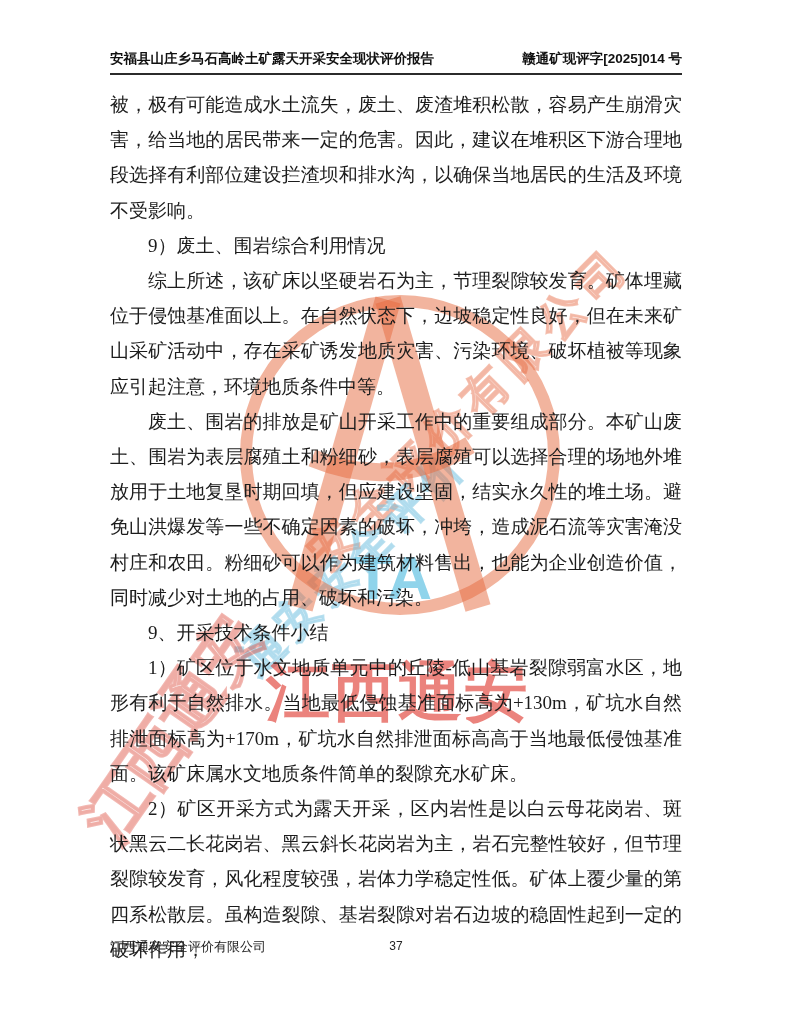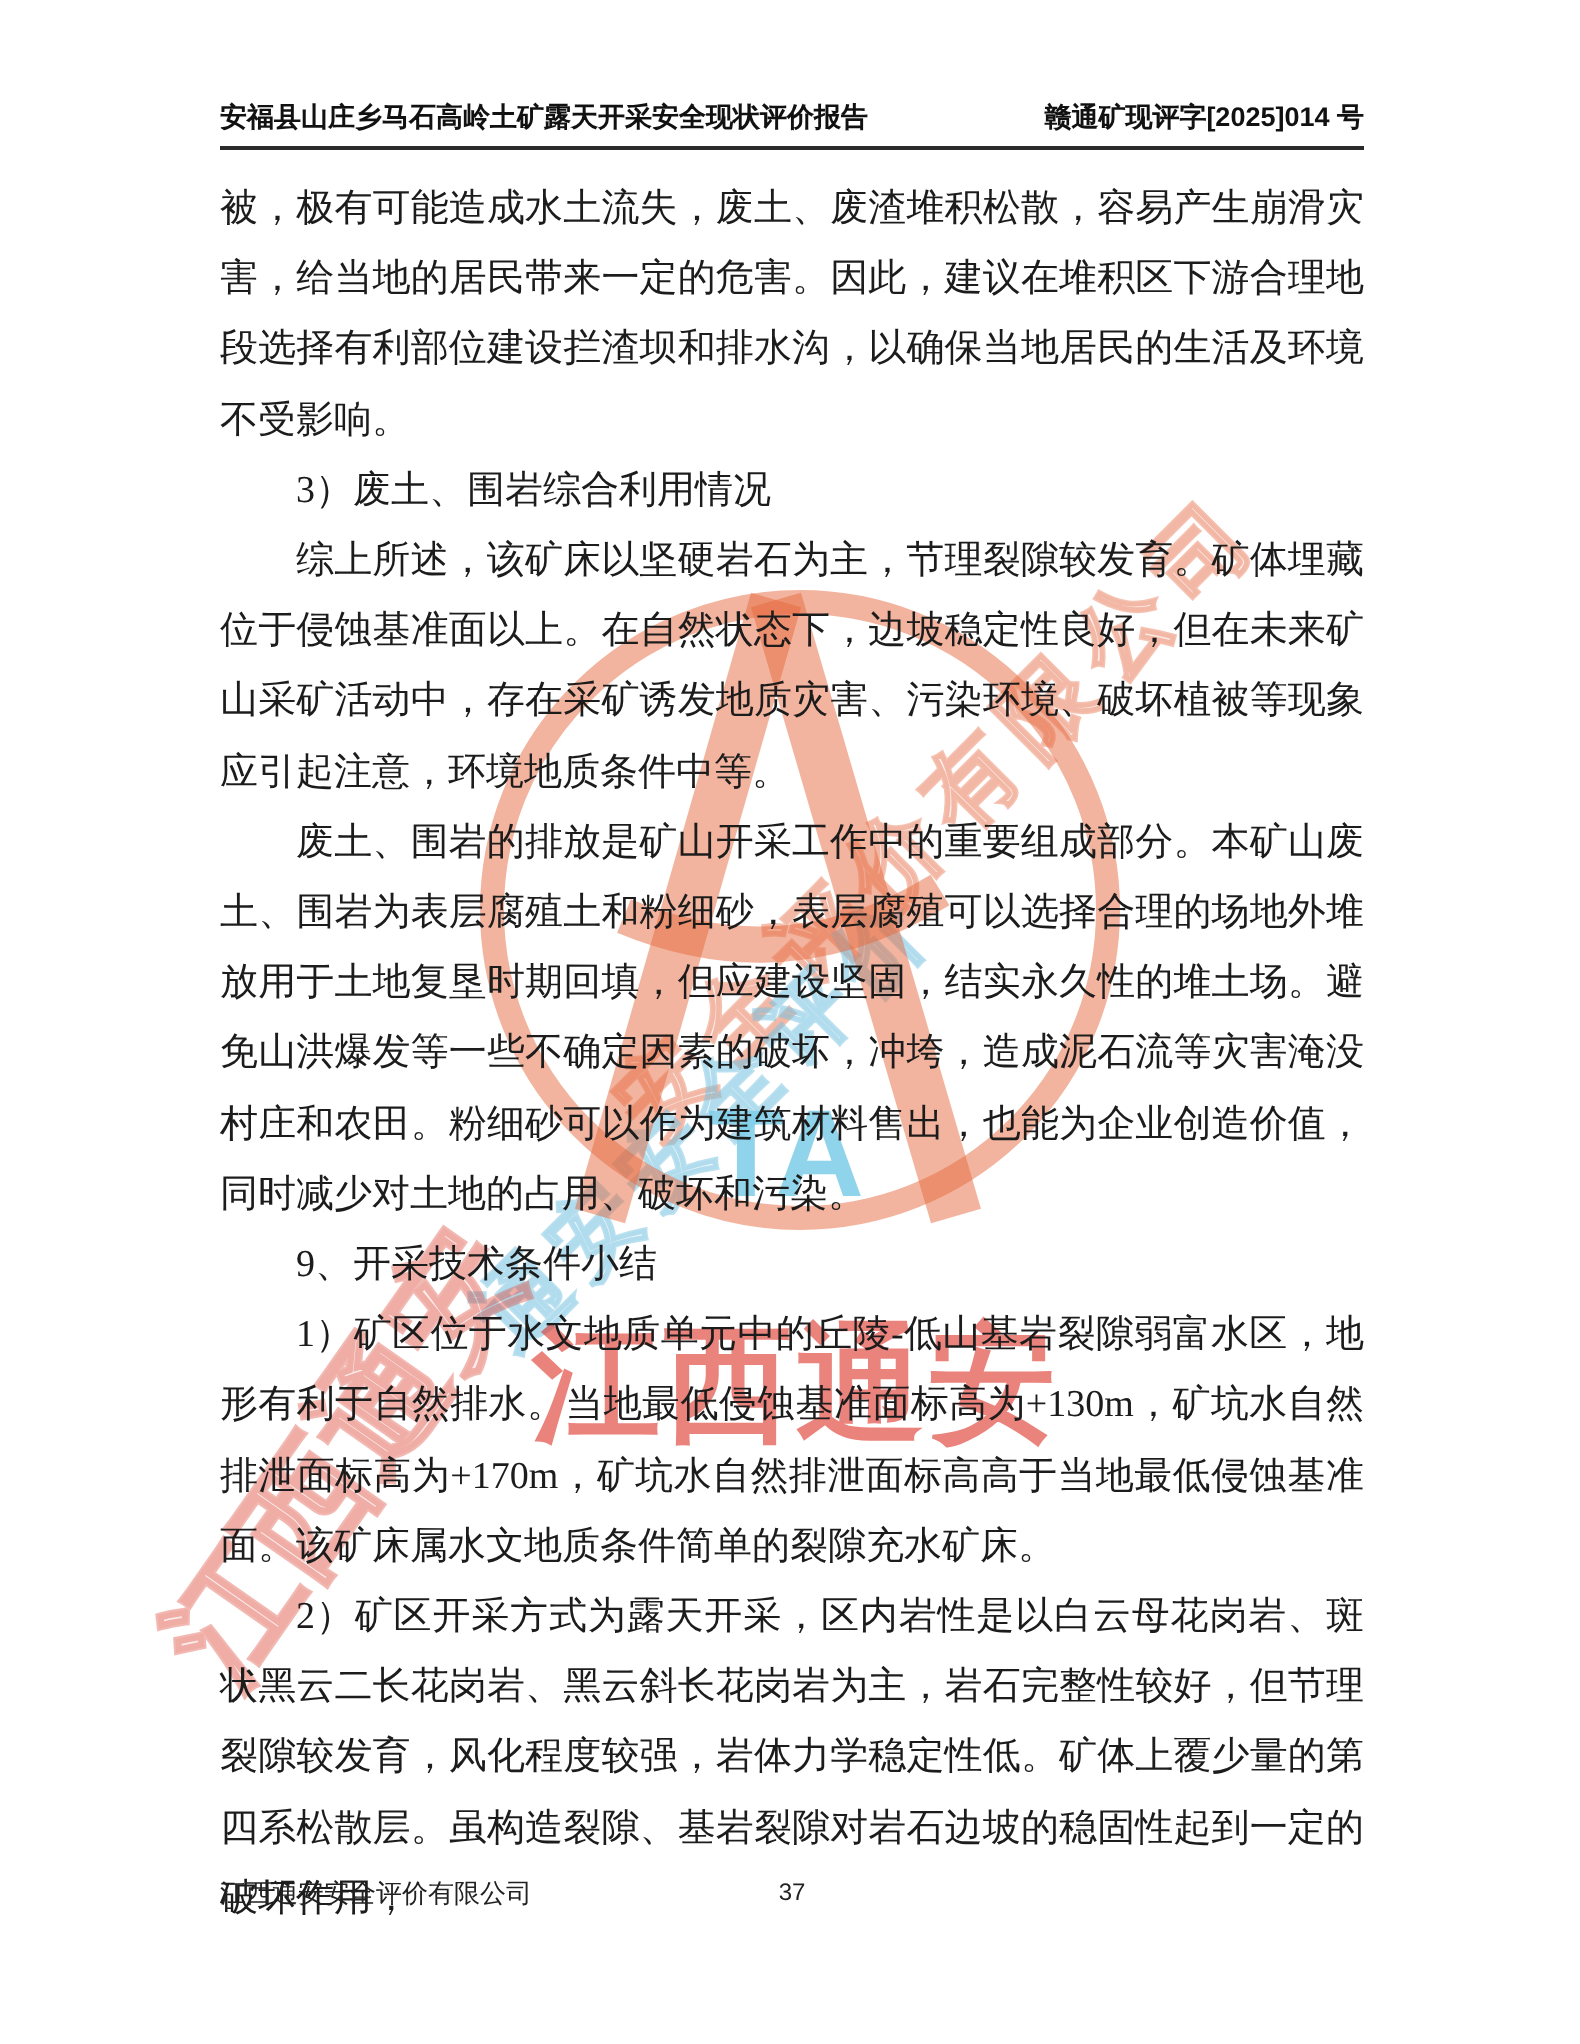--- a/index.html
+++ b/index.html
@@ -97,21 +97,21 @@
     <div class="wm-red-horiz">江西通安</div>
   </div>
 
   <div class="header">
     <span>安福县山庄乡马石高岭土矿露天开采安全现状评价报告</span>
     <span>赣通矿现评字[2025]014 号</span>
   </div>
 
   <div class="doc-body">
     <p>被，极有可能造成水土流失，废土、废渣堆积松散，容易产生崩滑灾害，给当地的居民带来一定的危害。因此，建议在堆积区下游合理地段选择有利部位建设拦渣坝和排水沟，以确保当地居民的生活及环境不受影响。</p>
-    <p class="indent">3）废土、围岩综合利用情况</p>
+    <p class="indent">9）废土、围岩综合利用情况</p>
     <p class="indent">综上所述，该矿床以坚硬岩石为主，节理裂隙较发育。矿体埋藏位于侵蚀基准面以上。在自然状态下，边坡稳定性良好，但在未来矿山采矿活动中，存在采矿诱发地质灾害、污染环境、破坏植被等现象应引起注意，环境地质条件中等。</p>
     <p class="indent">废土、围岩的排放是矿山开采工作中的重要组成部分。本矿山废土、围岩为表层腐殖土和粉细砂，表层腐殖可以选择合理的场地外堆放用于土地复垦时期回填，但应建设坚固，结实永久性的堆土场。避免山洪爆发等一些不确定因素的破坏，冲垮，造成泥石流等灾害淹没村庄和农田。粉细砂可以作为建筑材料售出，也能为企业创造价值，同时减少对土地的占用、破坏和污染。</p>
     <p class="indent">9、开采技术条件小结</p>
     <p class="indent">1）矿区位于水文地质单元中的丘陵-低山基岩裂隙弱富水区，地形有利于自然排水。当地最低侵蚀基准面标高为+130m，矿坑水自然排泄面标高为+170m，矿坑水自然排泄面标高高于当地最低侵蚀基准面。该矿床属水文地质条件简单的裂隙充水矿床。</p>
     <p class="indent">2）矿区开采方式为露天开采，区内岩性是以白云母花岗岩、斑状黑云二长花岗岩、黑云斜长花岗岩为主，岩石完整性较好，但节理裂隙较发育，风化程度较强，岩体力学稳定性低。矿体上覆少量的第四系松散层。虽构造裂隙、基岩裂隙对岩石边坡的稳固性起到一定的破坏作用，</p>
   </div>
 
   <div class="footer">
     <span class="company">江西通安安全评价有限公司</span>
     <span class="pageno">37</span>

